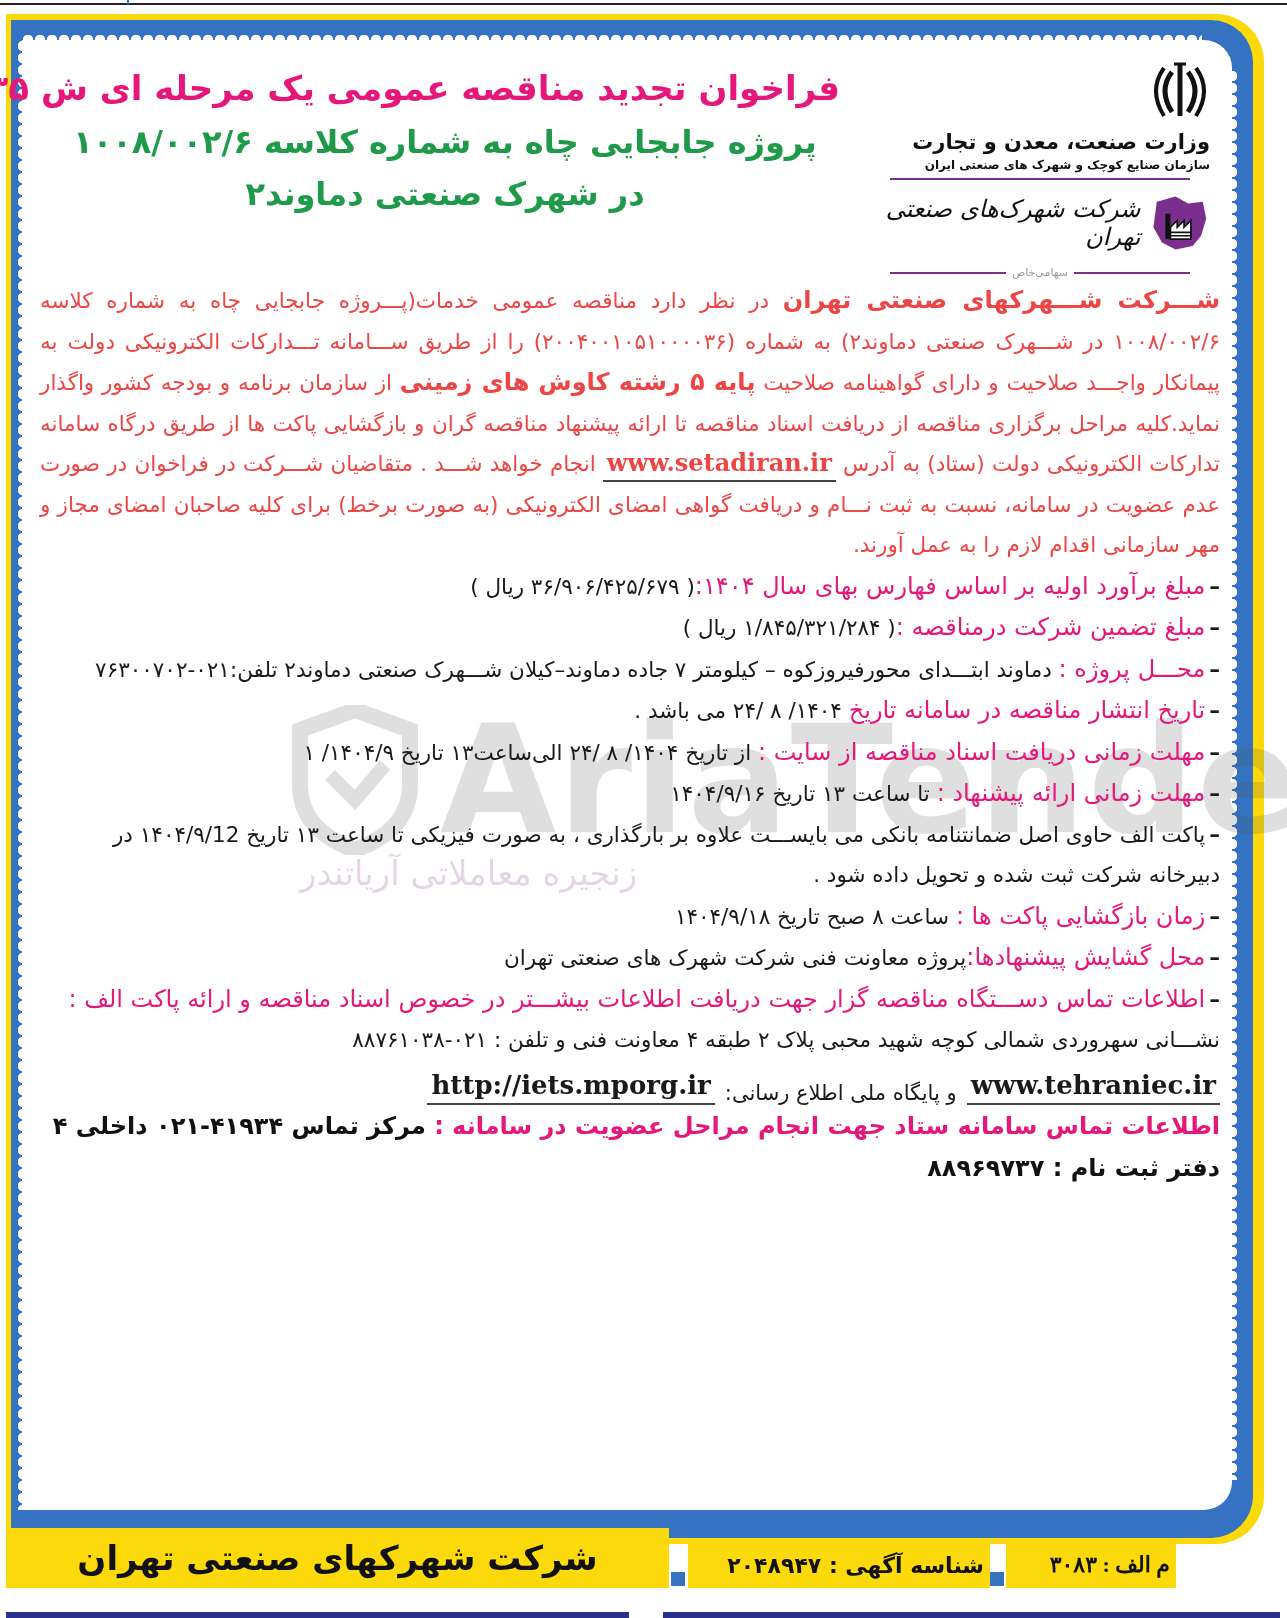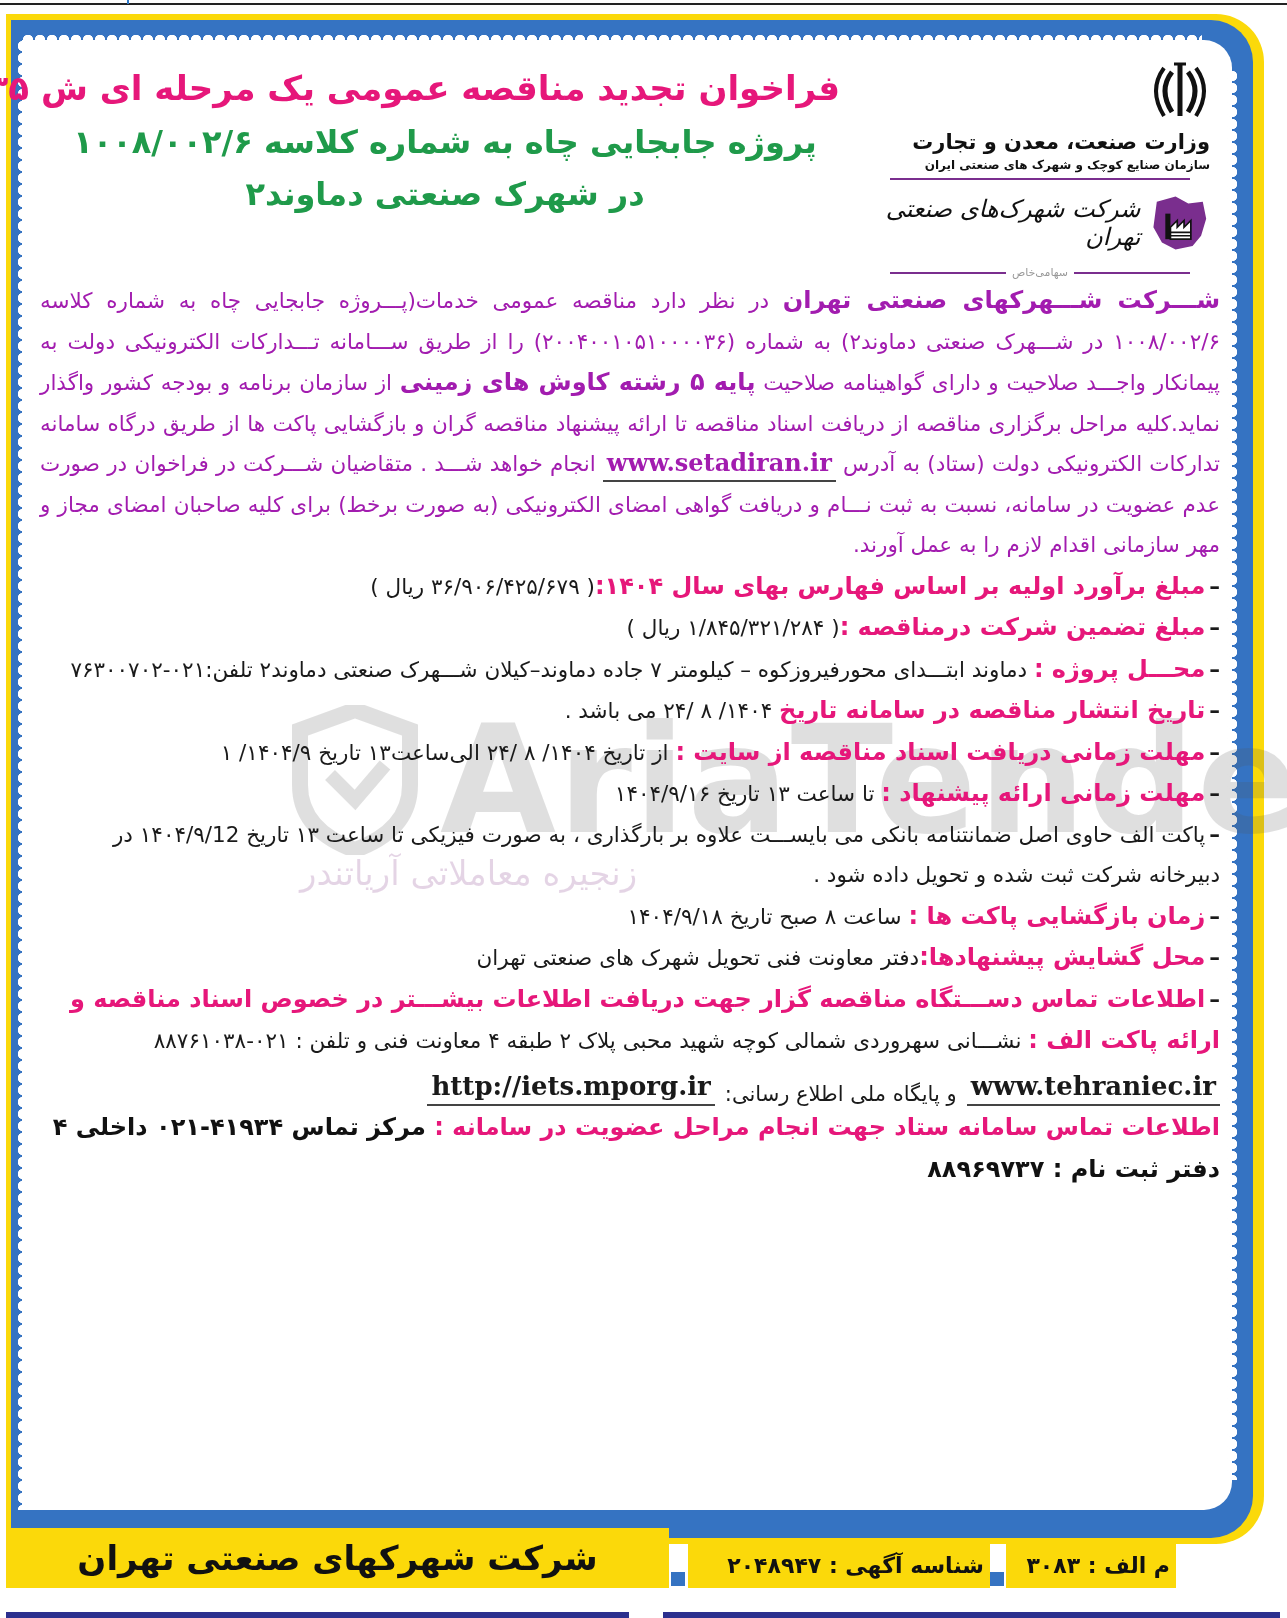--- a/index.html
+++ b/index.html
@@ -78,29 +78,29 @@
     position: absolute; right: 380px; top: 0; width: 790px; text-align: center;
   }
   .title-main {
     font-size: 34px; font-weight: bold; color: #e6177a; line-height: 56px; white-space: nowrap;
   }
   .title-sub {
     font-size: 32px; font-weight: bold; color: #1f9a4a; line-height: 52px; white-space: nowrap;
   }
 
   
-  .para { font-size: 21.5px; line-height: 40.5px; text-align: justify; text-align-last: right; color: #a21caf; }
+  .para { font-size: 21.5px; line-height: 40.5px; text-align: justify; text-align-last: right; color: #ef4444; }
   .para b { font-size: 24px; }
   .url-inline {
     font-family: "DejaVu Serif", serif; font-weight: bold; font-size: 24px; direction: ltr;
     display: inline-block; border-bottom: 2px solid #444; line-height: 34px; padding: 0 4px;
   }
 
   .item { font-size: 21.5px; line-height: 40.5px; color: #1a1a1a; }
-  .item .lbl { color: #e6177a; font-weight: bold; font-size: 24px; }
+  .item .lbl { color: #e6177a; font-weight: normal; font-size: 24px; }
   .dash { font-weight: bold; margin-left: 4px; }
 
   .urls-row {
     display: flex; direction: rtl; align-items: flex-end; gap: 10px; font-size: 21px; height: 44px;
   }
   .url-big {
     font-family: "DejaVu Serif", serif; font-weight: bold; font-size: 26px; direction: ltr;
     border-bottom: 2px solid #444; line-height: 36px; padding: 0 4px;
   }
 
@@ -191,21 +191,21 @@
   </p>
 
   <div class="item"><span class="dash">–</span><span class="lbl">مبلغ برآورد اولیه بر اساس فهارس بهای سال ۱۴۰۴:</span><span>( ۳۶/۹۰۶/۴۲۵/۶۷۹ ریال )</span></div>
   <div class="item"><span class="dash">–</span><span class="lbl">مبلغ تضمین شرکت درمناقصه :</span><span>( ۱/۸۴۵/۳۲۱/۲۸۴ ریال )</span></div>
   <div class="item"><span class="dash">–</span><span class="lbl">محـــل پروژه :</span><span> دماوند ابتـــدای محورفیروزکوه – کیلومتر ۷ جاده دماوند–کیلان شـــهرک صنعتی دماوند۲ تلفن:۰۲۱-۷۶۳۰۰۷۰۲</span></div>
   <div class="item"><span class="dash">–</span><span class="lbl">تاریخ انتشار مناقصه در سامانه تاریخ</span><span> ۱۴۰۴/ ۸ /۲۴ می باشد .</span></div>
   <div class="item"><span class="dash">–</span><span class="lbl">مهلت زمانی دریافت اسناد مناقصه از سایت :</span><span> از تاریخ ۱۴۰۴/ ۸ /۲۴ الی‌ساعت۱۳ تاریخ ۱۴۰۴/۹/ ۱</span></div>
   <div class="item"><span class="dash">–</span><span class="lbl">مهلت زمانی ارائه پیشنهاد :</span><span> تا ساعت ۱۳ تاریخ ۱۴۰۴/۹/۱۶</span></div>
   <div class="item"><span class="dash">–</span><span>پاکت الف حاوی اصل ضمانتنامه بانکی می بایســـت علاوه بر بارگذاری ، به صورت فیزیکی تا ساعت ۱۳ تاریخ ۱۴۰۴/۹/12 در دبیرخانه شرکت ثبت شده و تحویل داده شود .</span></div>
   <div class="item"><span class="dash">–</span><span class="lbl">زمان بازگشایی پاکت ها :</span><span> ساعت ۸ صبح تاریخ ۱۴۰۴/۹/۱۸</span></div>
-  <div class="item"><span class="dash">–</span><span class="lbl">محل گشایش پیشنهادها:</span><span>دفتر معاونت فنی تحویل شهرک های صنعتی تهران</span></div>
+  <div class="item"><span class="dash">–</span><span class="lbl">محل گشایش پیشنهادها:</span><span>پروژه معاونت فنی شرکت شهرک های صنعتی تهران</span></div>
   <div class="item"><span class="dash">–</span><span class="lbl">اطلاعات تماس دســـتگاه مناقصه گزار جهت دریافت اطلاعات بیشـــتر در خصوص اسناد مناقصه و ارائه پاکت الف :</span><span> نشـــانی سهروردی شمالی کوچه شهید محبی پلاک ۲ طبقه ۴ معاونت فنی و تلفن : ۰۲۱-۸۸۷۶۱۰۳۸</span></div>
 
   <div class="urls-row">
     <span class="url-big">www.tehraniec.ir</span>
     <span> و پایگاه ملی اطلاع رسانی:</span>
     <span class="url-big">http://iets.mporg.ir</span>
   </div>
 
   <div class="contact-head">
     <span class="pink">اطلاعات تماس سامانه ستاد جهت انجام مراحل عضویت در سامانه :</span><span class="black"> مرکز تماس ۴۱۹۳۴-۰۲۱ داخلی ۴ دفتر ثبت نام : ۸۸۹۶۹۷۳۷</span>
@@ -213,18 +213,18 @@
 </div>
 
 <div class="footer-box" style="left:6px; width:663px; top:1528px; height:60px; justify-content:center; font-size:34px;">
   <span>شرکت شهرکهای صنعتی تهران</span>
 </div>
 <div class="blue-chip" style="left:671px;"></div>
 <div class="footer-box" style="left:688px; width:302px;text-align:right;">
   <span>شناسه آگهی : ۲۰۴۸۹۴۷</span>
 </div>
 <div class="blue-chip" style="left:990px;"></div>
-<div class="footer-box" style="left:1006px; width:170px;">
+<div class="footer-box" style="left:1006px; width:170px;font-family:Liberation Serif, serif;">
   <span>م الف : ۳۰۸۳</span>
 </div>
 
 <div class="bottom-bar" style="left:6px; width:623px;"></div>
 <div class="bottom-bar" style="left:663px; width:617px;"></div>
 
 </body></html>

